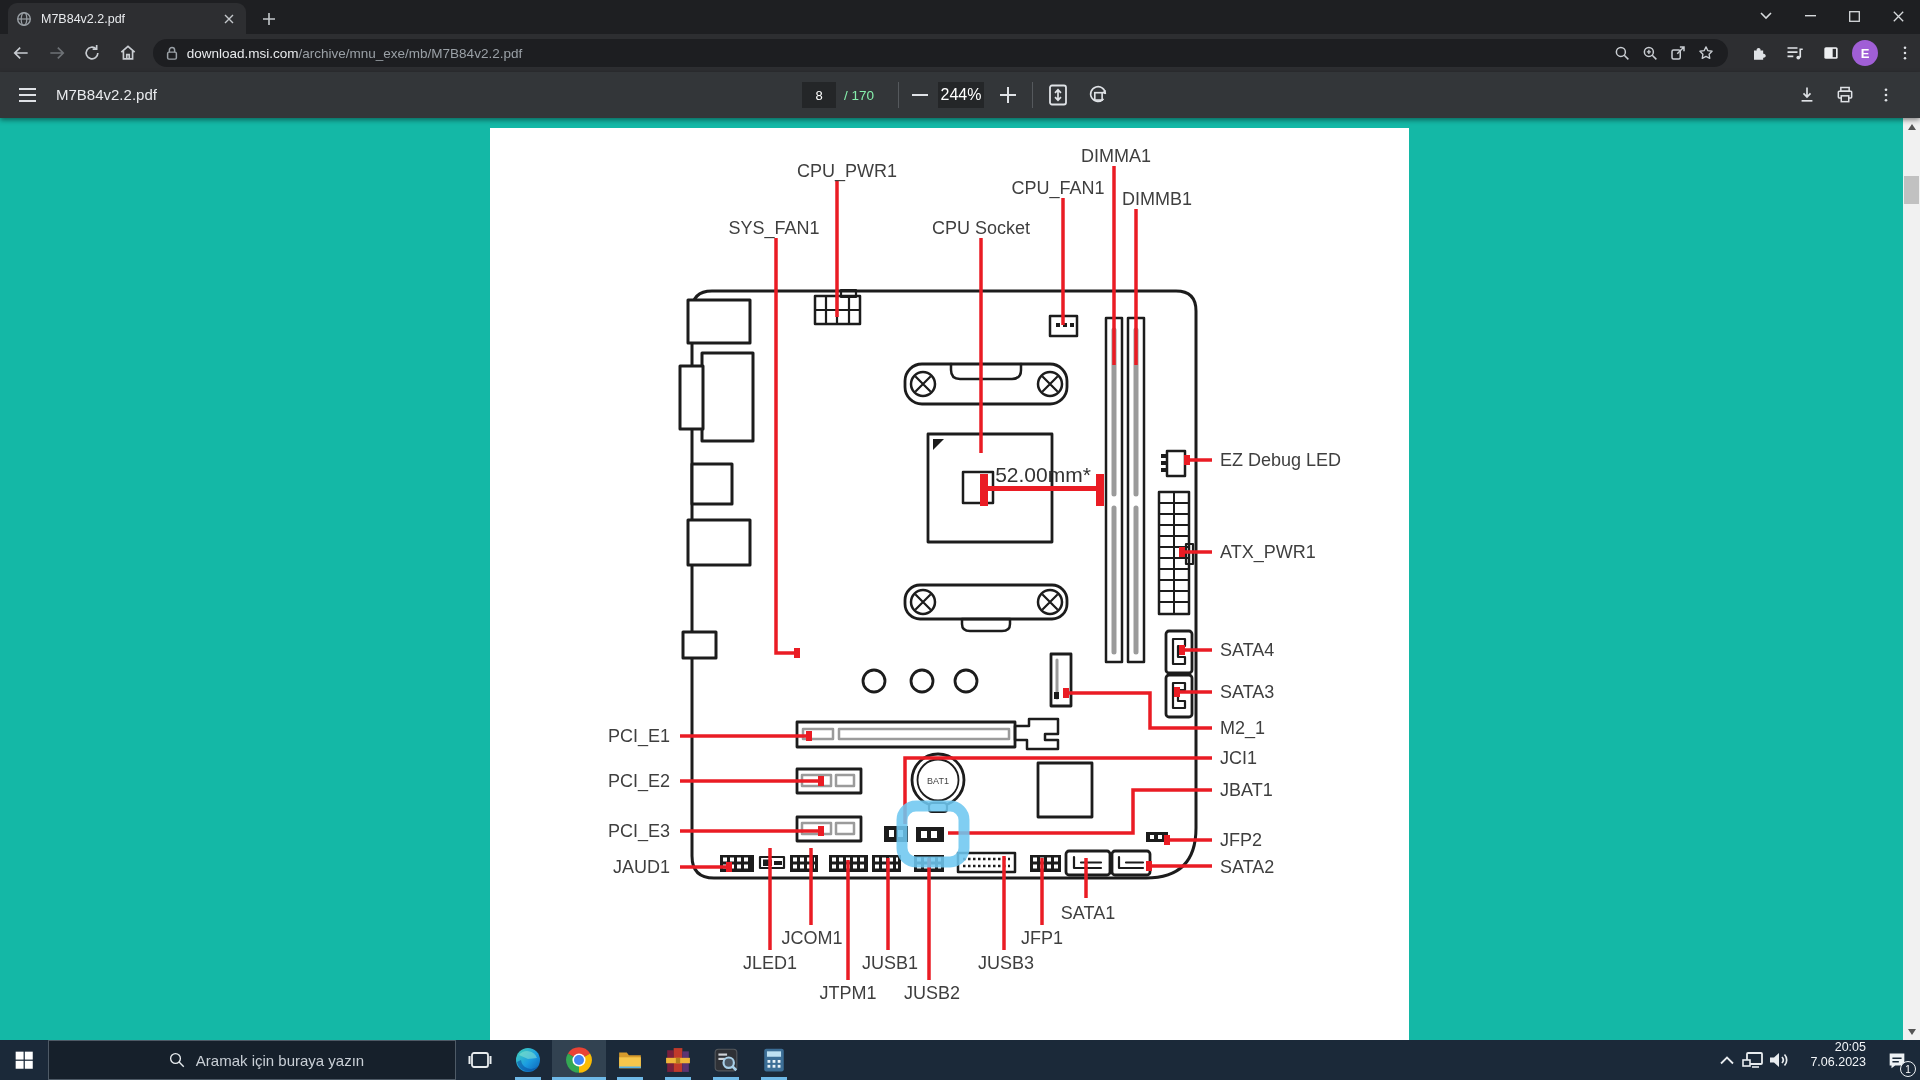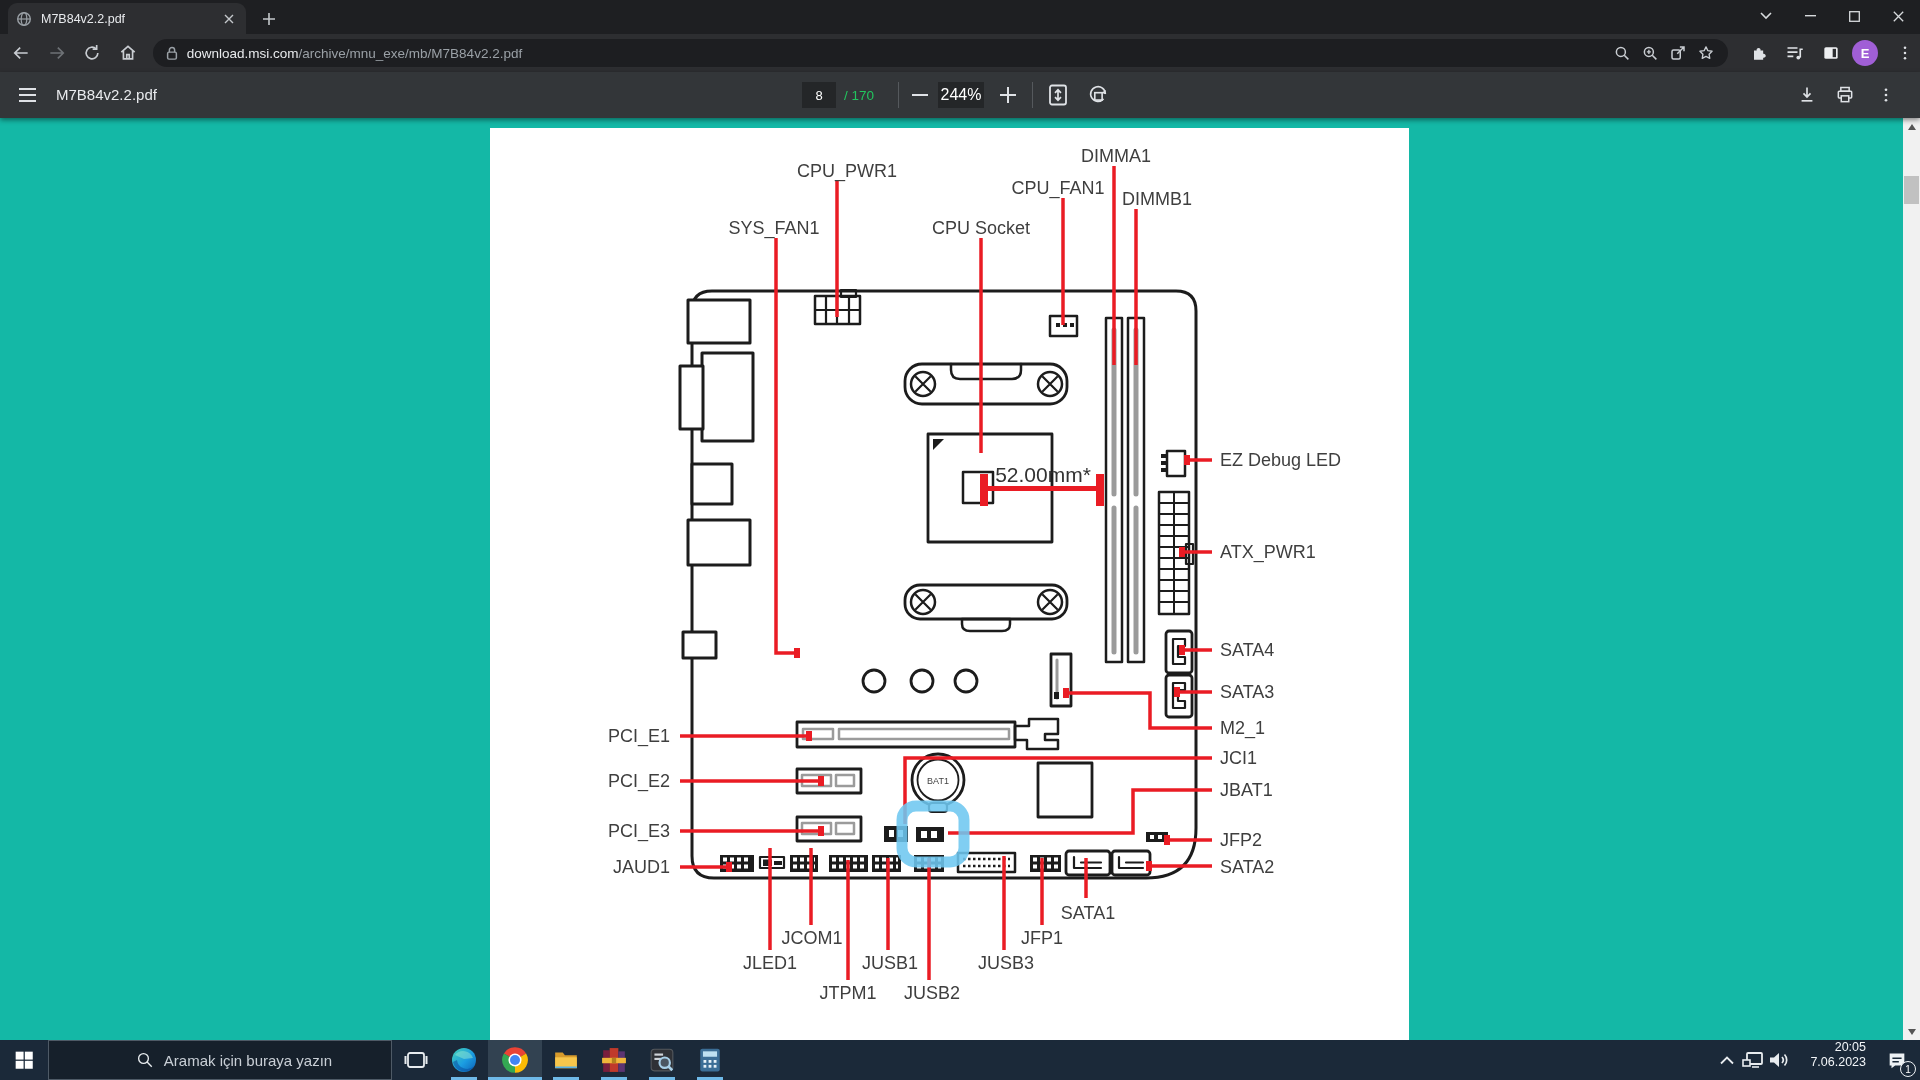--- a/index.html
+++ b/index.html
@@ -32,40 +32,40 @@
             display:flex; align-items:center; justify-content:center; margin:0 6px; }
 
   
   .pdfbar { position:absolute; left:0; top:72px; width:1920px; height:46px; background:#333639;
             box-shadow:0 2px 5px rgba(0,0,0,.45); z-index:5; color:#e3e6e9; }
   .pdfbar .hamb { position:absolute; left:16px; top:11px; width:24px; height:24px; display:flex; flex-direction:column; justify-content:center; gap:4px; }
   .pdfbar .hamb i { display:block; width:17px; height:2px; background:#dfe2e6; margin-left:3px; }
   .pdf-title { position:absolute; left:56px; top:14px; font-size:15px; color:#e8eaed; }
   .page-box { position:absolute; left:802px; top:10px; width:34px; height:26px; background:#242628; border:none;
               color:#fff; font-size:13px; text-align:center; font-family:"Liberation Sans",sans-serif; }
-  .page-total { position:absolute; left:844px; top:16px; font-size:13.5px; color:#22c55e; }
+  .page-total { position:absolute; left:844px; top:16px; font-size:13.5px; color:#86efac; }
   .vsep { position:absolute; top:10px; width:1px; height:26px; background:#55595d; }
   .zoom-box { position:absolute; left:938px; top:10px; width:46px; height:26px; background:#242628; color:#fff;
               font-size:16px; display:flex; align-items:center; justify-content:center; }
   .tool-ic { position:absolute; top:9px; width:28px; height:28px; display:flex; align-items:center; justify-content:center; }
 
   
   .viewer { position:absolute; left:0; top:118px; width:1920px; height:922px; background:#14b8a6; }
   .pagesvg { position:absolute; left:0; top:0; }
   .sb { position:absolute; right:0; top:0; width:17px; height:922px; background:#f1f1f1; }
   .sb-arrow { position:absolute; left:0; width:17px; height:17px; display:flex; align-items:center; justify-content:center; }
   .sb-thumb { position:absolute; left:1px; top:58px; width:15px; height:28px; background:#c1c1c1; }
   .tri-up { width:0;height:0;border-left:4px solid transparent;border-right:4px solid transparent;border-bottom:6px solid #555; }
   .tri-dn { width:0;height:0;border-left:4px solid transparent;border-right:4px solid transparent;border-top:6px solid #555; }
 
   
   .taskbar { position:absolute; left:0; top:1040px; width:1920px; height:40px; background:#1b2939; display:flex; align-items:stretch; }
   .tb-item { height:40px; display:flex; align-items:center; justify-content:center; position:relative; }
   .tb-start { width:48px; }
-  .tb-search { width:344px; background:#16202b; border:1px solid #4e5a66; display:flex; align-items:center; padding-left:28px; gap:10px; }
+  .tb-search { width:408px; background:#16202b; border:1px solid #4e5a66; display:flex; align-items:center; padding-left:28px; gap:10px; }
   .tb-search span { color:#c9cfd6; font-size:15px; }
   .tb-btn { width:48px; }
   .tb-btn.wide { width:54px; }
   .tb-btn.active { background:#324251; }
   .runline::after { content:""; position:absolute; left:50%; transform:translateX(-50%); bottom:0; width:26px; height:3px; background:#6fb9e8; }
   .tb-btn.active.runline::after { width:54px; }
   .tb-spacer { flex:1; }
   .tray { display:flex; align-items:flex-start; }
   .tray-ic { width:26px; height:40px; display:flex; align-items:center; justify-content:center; }
   .clock { width:66px; text-align:right; color:#f2f5f8; font-size:12.5px; line-height:15px; margin:0 8px; }

